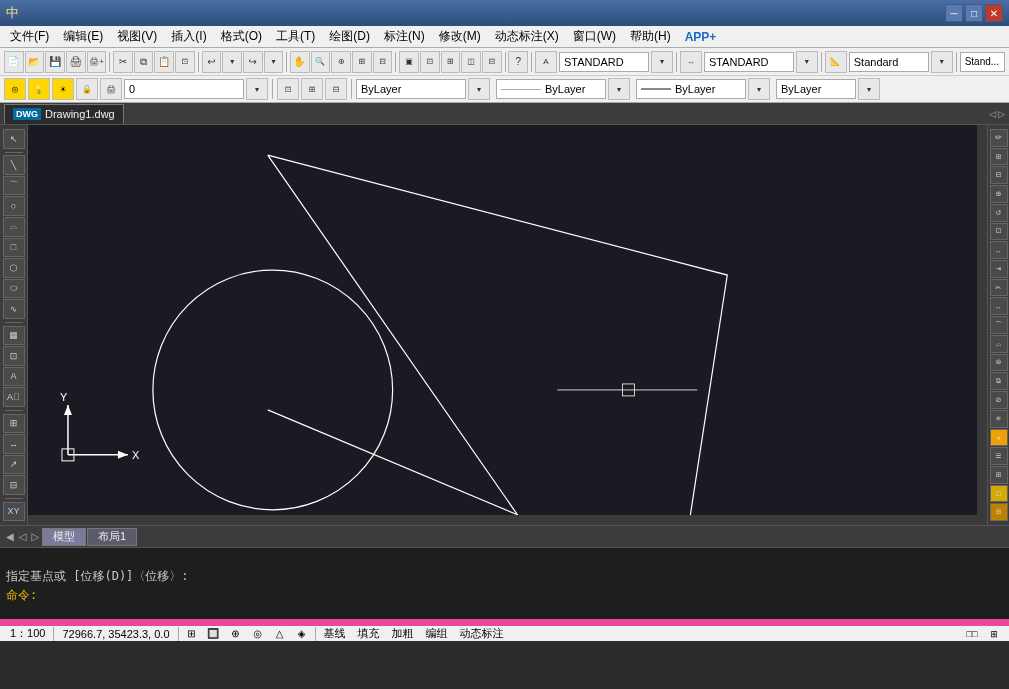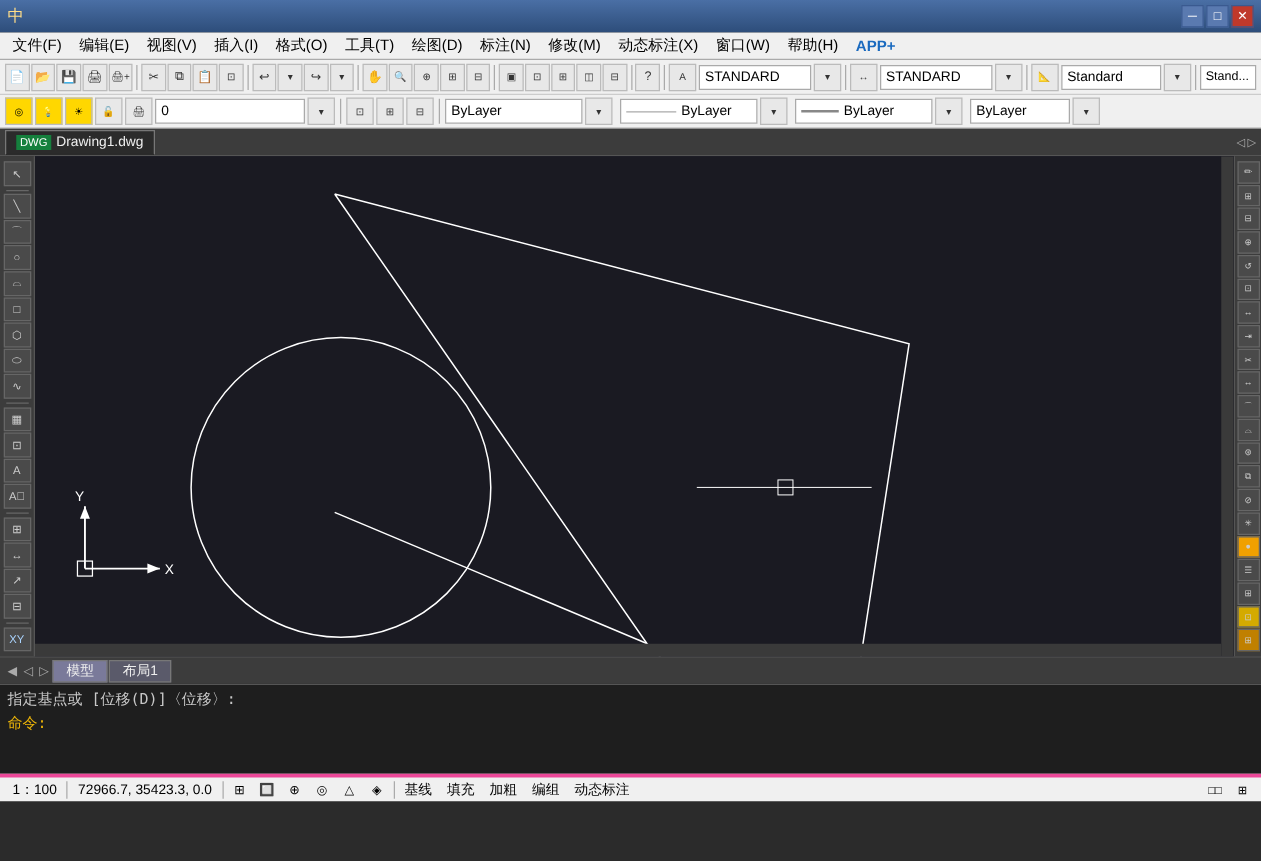--- a/index.html
+++ b/index.html
@@ -211,21 +211,21 @@
       display: flex; align-items: center;
     }
     .model-tab.active { background: #7a7a9a; }
     .nav-arrow { color: #aaa; font-size: 10px; cursor: pointer; padding: 0 2px; }
 
     
     #command-area {
       height: 72px;
       background: #1e1e1e;
       border-top: 1px solid #555;
-      padding: 2px 6px;
+      padding: 19px 6px;
       color: #c8c8c8;
       font-size: 12px;
       font-family: 'SimSun', monospace;
       overflow-y: auto;
     }
     #command-area .cmd-line { line-height: 18px; }
     #command-input-row {
       display: flex; align-items: center;
       margin-top: 2px;
     }
@@ -241,21 +241,21 @@
     }
 
     
     #status-bar {
       height: 22px;
       background: #f0f0f0;
       display: flex;
       align-items: center;
       padding: 0 6px;
       gap: 4px;
-      border-top: 3px solid #ec4899;
+      border-top: 7px solid #ec4899;
       font-size: 11px;
       color: #000;
     }
     .status-item {
       padding: 0 4px;
       cursor: pointer;
       white-space: nowrap;
     }
     .status-separator { width: 1px; height: 14px; background: #aaa; }
     .status-icon {
@@ -406,21 +406,21 @@
 
     <div class="prop-dropdown" style="width:80px; margin-left:4px;">
       <span>ByLayer</span>
     </div>
     <div class="tb-btn" style="font-size:8px;">▾</div>
   </div>
 </div>
 
 <div id="drawing-tab">
   <div class="tab-item active">
-    <span style="background:#15803d; color:white; font-size:9px; padding:1px 3px; font-weight:normal;">DWG</span>
+    <span style="background:#0369a1; color:white; font-size:9px; padding:1px 3px; font-weight:bold;">DWG</span>
     <span>Drawing1.dwg</span>
   </div>
   <div style="flex:1;"></div>
   <span class="tab-arrow">◁</span>
   <span class="tab-arrow">▷</span>
 </div>
 
 <div id="main-area" style="display:flex; height:400px;">
 
   <div id="left-toolbar">

